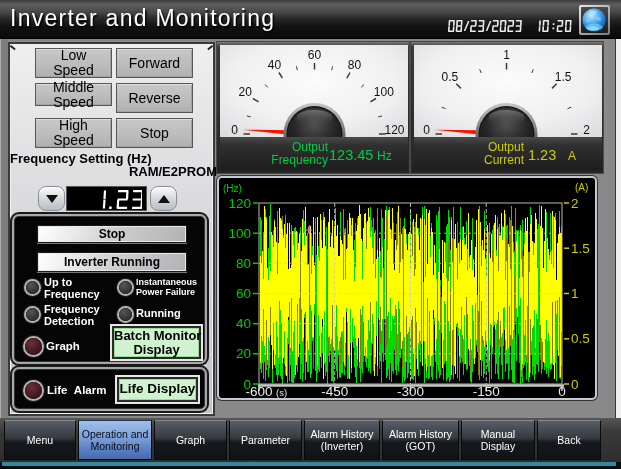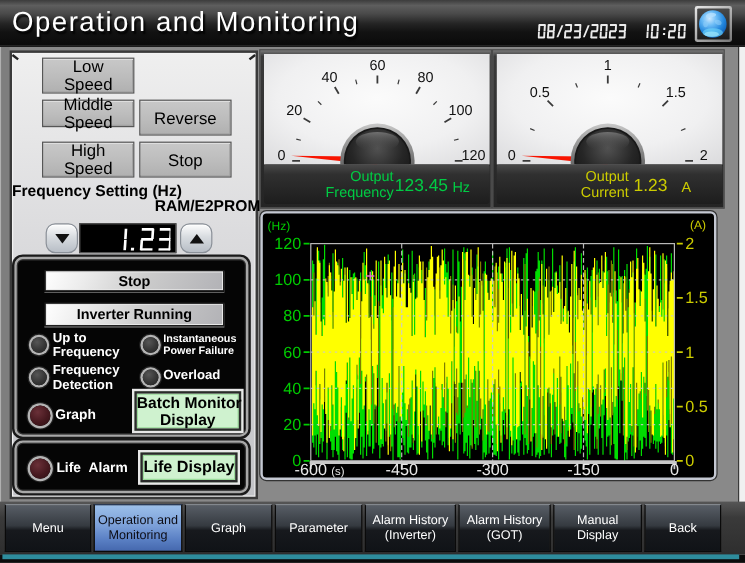--- a/index.html
+++ b/index.html
@@ -47,20 +47,21 @@
 
   <div class="abs" id="mainbg"></div>
   <div class="abs" id="rightedge"></div>
     <div class="abs" style="left:0;top:39px;width:1px;height:423px;background:#b0b0b0"></div>
     <div class="abs" style="left:1px;top:39px;width:7px;height:379px;background:#7e7e7e"></div>
 
   <div class="abs" id="lp">
     <div style="position:absolute;left:1px;top:1px;width:6px;height:1.5px;background:#222;transform:rotate(38deg);transform-origin:0 0"></div>
     <div style="position:absolute;right:1px;top:1px;width:6px;height:1.5px;background:#222;transform:rotate(-38deg);transform-origin:100% 0"></div>
     <div class="btn3d" style="left:25px;top:4px;width:77px;height:30px">Low<br>Speed</div>
+    <div class="btn3d" style="left:106px;top:4px;width:77px;height:30px">Forward</div>
     <div class="btn3d" style="left:25px;top:39px;width:77px;height:23px">Middle<br>Speed</div>
     <div class="btn3d" style="left:106px;top:39px;width:77px;height:30px">Reverse</div>
     <div class="btn3d" style="left:25px;top:74px;width:77px;height:30px">High<br>Speed</div>
     <div class="btn3d" style="left:106px;top:74px;width:77px;height:30px">Stop</div>
     <div class="abs" id="fstxt1">Frequency Setting (Hz)</div>
     <div class="abs" id="fstxt2">RAM/E2PROM</div>
     <div class="arrbtn" style="left:28px;top:142px">
         <svg width="12" height="10">
           <polygon points="0,1 12,1 6,9" fill="#111"></polygon>
         </svg>
@@ -93,21 +94,21 @@
     <div class="blackpanel" style="left:2px;top:170px;width:195px;height:150px">
       <div class="graybtn" style="top:9px;height:18px">Stop</div>
       <div class="graybtn" style="top:36px;height:20px">Inverter Running</div>
       <div class="lamp" style="left:11.5px;top:65px;width:13px;height:13px"></div>
       <div class="ltxt" style="left:30px;top:61px;font-size:11px">Up to<br>Frequency</div>
       <div class="lamp" style="left:104.5px;top:65px;width:13px;height:13px"></div>
       <div class="ltxt" style="left:122px;top:62px;font-size:9px">Instantaneous<br>Power Failure</div>
       <div class="lamp" style="left:11.5px;top:92px;width:13px;height:13px"></div>
       <div class="ltxt" style="left:30px;top:88px;font-size:11px">Frequency<br>Detection</div>
       <div class="lamp" style="left:104.5px;top:92px;width:13px;height:13px"></div>
-      <div class="ltxt" style="left:122px;top:92px;font-size:11px">Overload</div>
+      <div class="ltxt" style="left:122px;top:92px;font-size:11px">Running</div>
       <div class="lamp lampred" style="left:10.5px;top:121.5px;width:17px;height:17px"></div>
       <div class="ltxt" style="left:32px;top:124px;font-size:11.5px">Graph</div>
       <div class="greenbtn" style="left:98px;top:110px;width:89px;height:33px;font-size:13px;line-height:14px;padding-top:1px">Batch Monitor<br>Display</div>
     </div>
 
     <div class="blackpanel" style="left:2px;top:323px;width:195px;height:44px">
       <div class="lamp lampred" style="left:10.5px;top:12.5px;width:17px;height:17px"></div>
       <div class="ltxt" style="left:33px;top:15px;font-size:11.5px">Life&nbsp;&nbsp;Alarm</div>
       <div class="greenbtn" style="left:103px;top:8px;width:81px;height:25px;font-size:13.5px;line-height:20px">Life Display</div>
     </div>
@@ -263,21 +264,21 @@
         <text x="267.25" y="217.5" text-anchor="middle" font-size="13.5" fill="#e8e8e8">-150</text>
         <text x="343" y="217.5" text-anchor="middle" font-size="13.5" fill="#e8e8e8">0</text>
         <text x="57" y="217.5" font-size="9.5" fill="#e8e8e8">(s)</text>
         <text x="4" y="14" font-size="10" fill="#00cc00">(Hz)</text>
         <text x="356" y="13" font-size="10" fill="#cccc00">(A)</text>
         <path d="M86 52h7M89.5 48.5v7" stroke="#e070c8" stroke-width="1.2"></path>
       </svg>
     </div>
 
   <div class="abs" id="title">
-    <h1>Operation and Monitoring</h1>
+    <h1>Inverter and Monitoring</h1>
     <svg width="80" height="13" viewBox="0 0 80 13" style="position:absolute;left:448px;top:20px">
         <g fill="#ececec">
           <polygon points="1.1,0.0 6.5,0.0 6.4,1.6 1.0,1.6"></polygon>
           <polygon points="5.3,0.4 6.9,0.4 6.6,5.8 5.0,5.8"></polygon>
           <polygon points="4.9,6.2 6.5,6.2 6.2,11.6 4.6,11.6"></polygon>
           <polygon points="0.5,10.4 5.9,10.4 5.8,12.0 0.4,12.0"></polygon>
           <polygon points="0.3,6.2 1.9,6.2 1.6,11.6 0.0,11.6"></polygon>
           <polygon points="0.7,0.4 2.3,0.4 2.0,5.8 0.4,5.8"></polygon>
           <polygon points="8.8,0.0 14.2,0.0 14.1,1.6 8.7,1.6"></polygon>
           <polygon points="13.0,0.4 14.6,0.4 14.3,5.8 12.7,5.8"></polygon>

